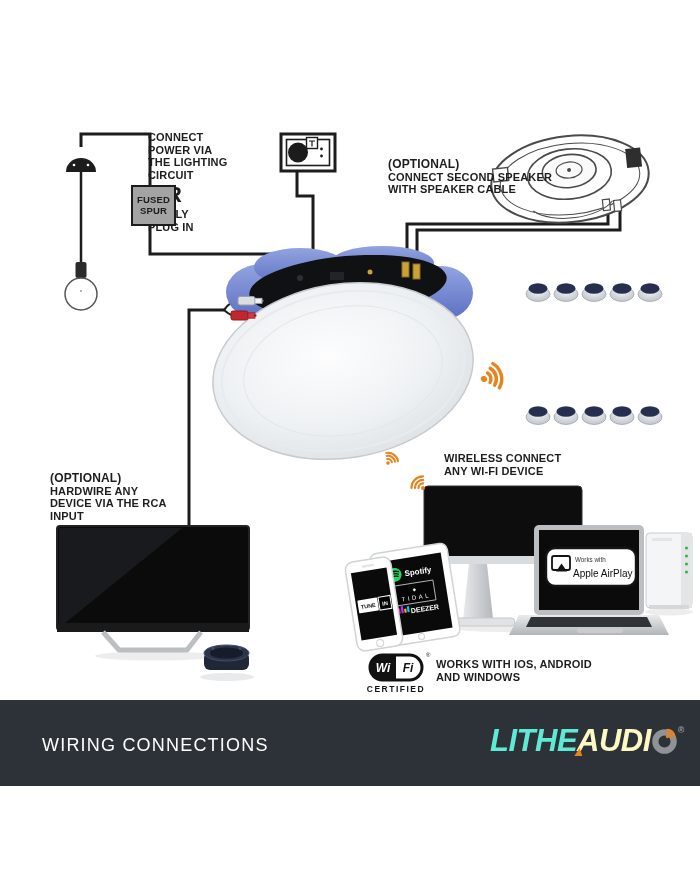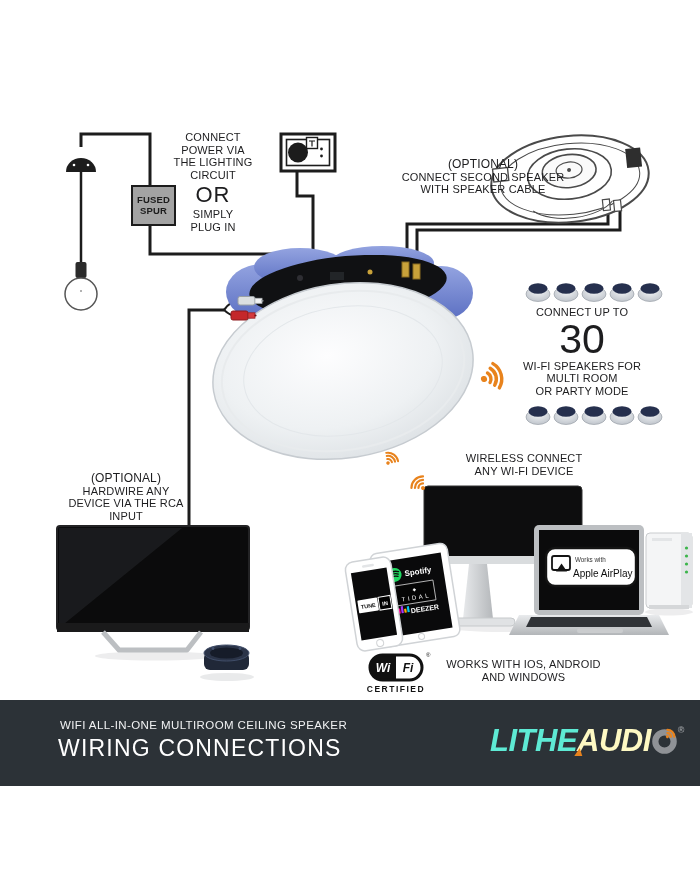--- a/index.html
+++ b/index.html
@@ -1,29 +1,29 @@
 <!DOCTYPE html>
 <html><head>
 <meta charset="utf-8">
 <style>
   html,body{margin:0;padding:0;background:#fff;}
   .stage{position:relative;width:700px;height:869px;background:#fff;overflow:hidden;
          font-family:"Liberation Sans",sans-serif;}
   .art{position:absolute;left:0;top:0;z-index:1;}
-  .note{position:absolute;z-index:3;text-align:center;color:#1d1d1f;font-weight:normal;
+  .note{position:absolute;z-index:3;color:#1d1d1f;font-weight:bold;
         font-size:11px;line-height:12.5px;letter-spacing:0.15px;}
   .note .or-big{font-size:22px;line-height:27px;letter-spacing:1px;}
   .note .huge{font-size:41px;line-height:41px;letter-spacing:0;}
   .fused{position:absolute;left:131px;top:185px;width:41px;height:37px;z-index:3;
          border:2.5px solid #1c1c1c;background:#a3a3a3;display:flex;flex-direction:column;
          align-items:center;justify-content:center;font-size:9.5px;font-weight:bold;
          line-height:10.5px;color:#1c1c1c;letter-spacing:0.2px;}
   .footer{position:absolute;left:0;top:700px;width:700px;height:86px;background:#2C3237;z-index:4;}
   .f-sub{position:absolute;left:60px;top:19px;font-size:11.5px;letter-spacing:0.4px;color:#f1f2f3;}
-  .f-title{position:absolute;left:58px;top:35px;font-size:23px;letter-spacing:1.2px;color:#ffffff;}
+  .f-title{position:absolute;left:42px;top:35px;font-size:18px;letter-spacing:1.2px;color:#ffffff;}
   .brand{position:absolute;right:16px;top:23px;height:38px;font-style:italic;font-weight:bold;
          font-size:31px;letter-spacing:-0.5px;white-space:nowrap;}
   .b1{color:#5eead4}.b2{color:#fef9c3}
   .bo{display:inline-block;width:27px;height:27px;vertical-align:-3px;}
   .breg{font-size:9px;color:#9a9da0;vertical-align:18px;font-style:normal;}
   .tri{position:absolute;left:85px;top:25px;width:0;height:0;z-index:5;
        border-left:4.5px solid transparent;border-right:4.5px solid transparent;
        border-bottom:8px solid #E8831D;transform:skewX(-10deg);}
 </style>
 </head>
@@ -279,48 +279,40 @@
     <div>FUSED</div>
     <div>SPUR</div>
   </div>
 
   <div class="note" style="left:388px;top:158px;width:190px">
     <div style="font-size:12px">(OPTIONAL)</div>
     <div>CONNECT SECOND SPEAKER</div>
     <div>WITH SPEAKER CABLE</div>
   </div>
 
-  <div class="note" style="left:512px;top:306px;width:140px">
-    <div>CONNECT UP TO</div>
-    <div class="huge">30</div>
-    <div>WI-FI SPEAKERS FOR</div>
-    <div>MULTI ROOM</div>
-    <div>OR PARTY MODE</div>
-  </div>
 
   <div class="note" style="left:444px;top:452px;width:160px">
     <div>WIRELESS CONNECT</div>
     <div>ANY WI-FI DEVICE</div>
   </div>
 
 
   <div class="note" style="left:50px;top:472px;width:152px">
     <div style="font-size:12px">(OPTIONAL)</div>
     <div>HARDWIRE ANY</div>
     <div>DEVICE VIA THE RCA</div>
     <div>INPUT</div>
   </div>
 
   <div class="note" style="left:436px;top:658px;width:175px">
     <div>WORKS WITH IOS, ANDROID</div>
     <div>AND WINDOWS</div>
   </div>
 
   <div class="footer">
-    <div class="f-sub">WIFI ALL-IN-ONE MULTIROOM CEILING SPEAKER</div>
     <div class="f-title">WIRING CONNECTIONS</div>
     <div class="brand">
       <span class="b1">LITHE</span><span class="b2">AUDI</span><svg class="bo" viewBox="0 0 28 28">
         <circle cx="14" cy="15" r="9.5" fill="none" stroke="#8f9296" stroke-width="6.5"></circle>
         <g transform="translate(17,10) rotate(-45)" stroke="#E8831D" fill="none" stroke-width="2.4" stroke-linecap="round">
           <circle cx="0" cy="0" r="1.6" fill="#E8831D" stroke="none"></circle>
           <path d="M2.6,-2.6 A3.7,3.7 0 0 1 2.6,2.6"></path>
           <path d="M5,-5 A7,7 0 0 1 5,5"></path>
         </g>
       </svg><span class="breg">®</span>

